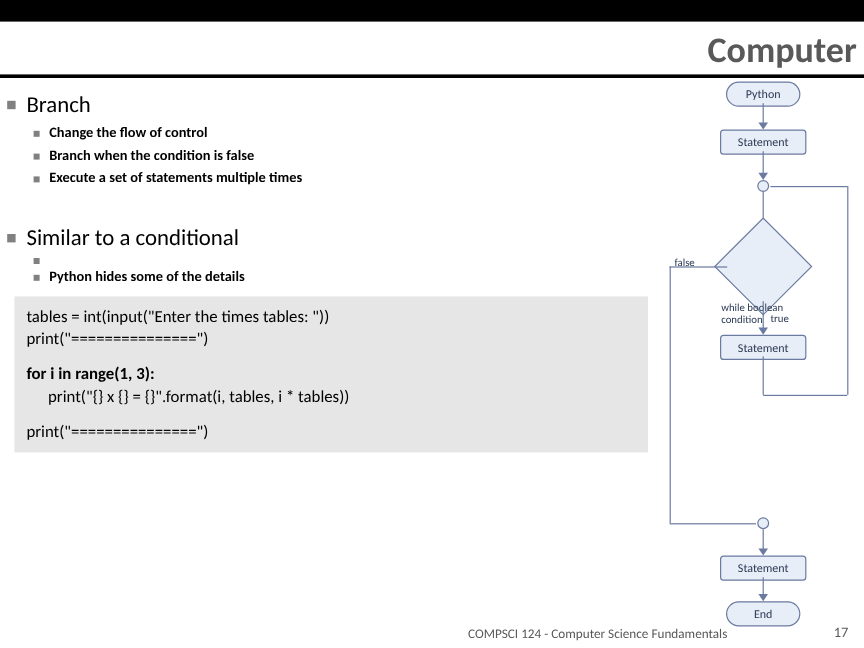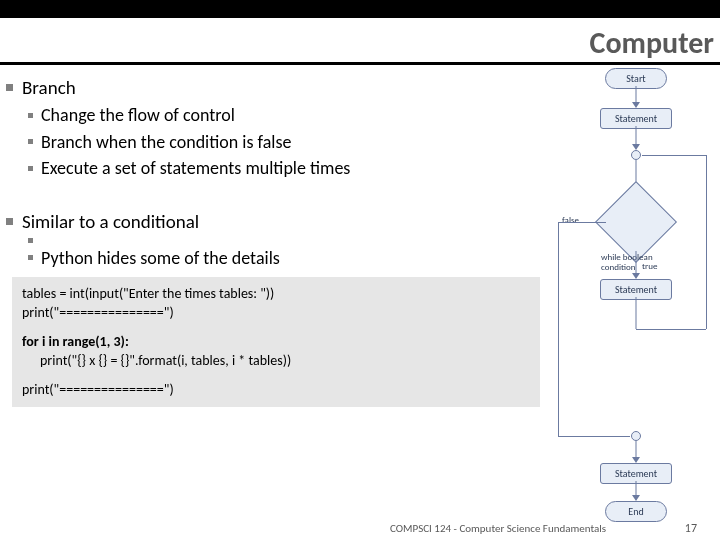--- a/index.html
+++ b/index.html
@@ -2,29 +2,29 @@
 <html><head>
 <meta charset="utf-8">
 <style>
   * { margin: 0; padding: 0; box-sizing: border-box; }
   body { width: 720px; height: 540px; background: #fff; font-family: Calibri, Arial, sans-serif; position: relative; overflow: hidden; }
   .top-black { position: absolute; top: 0; left: 0; right: 0; height: 18px; background: #000; }
   .title { position: absolute; top: 24px; right: 6px; font-size: 30px; font-weight: 700; color: #595959; }
   .title-rule { position: absolute; top: 62px; left: 0; right: 0; height: 3px; background: #000; }
   .content { position: absolute; top: 72px; left: 6px; width: 540px; color: #000; }
   .h1 { font-size: 19px; font-weight: 400; margin: 4px 0 5px 0; display: flex; align-items: center; }
-  .h2 { font-size: 18px; font-weight: 400; margin: 4px 0 4px 22px; display: flex; align-items: center; line-height: 1.25; }
+  .h2 { font-size: 12px; font-weight: 700; margin: 4px 0 4px 22px; display: flex; align-items: center; line-height: 1.25; }
   .bullet-sq { display: inline-block; width: 7px; height: 7px; background: #808080; margin-right: 9px; flex-shrink: 0; }
   .bullet-sm { display: inline-block; width: 5px; height: 5px; background: #808080; margin-right: 8px; flex-shrink: 0; }
   .spacer { height: 22px; }
   .codebox { margin: 8px 6px 0 6px; background: #e6e6e6; padding: 8px 10px; font-size: 14px; font-family: Calibri, Arial, sans-serif; color: #000; width: 528px; line-height: 1.35; }
   .codebox .bold { font-weight: 700; }
   .codebox .indent { padding-left: 18px; }
   .footer-course { position: absolute; bottom: 5px; left: 390px; font-size: 11px; color: #595959; }
-  .footer-page { position: absolute; bottom: 5px; right: 23px; font-size: 12px; color: #595959; }
+  .footer-page { position: absolute; bottom: 5px; right: 13px; font-size: 12px; color: #595959; }
   .flowchart { position: absolute; top: 68px; right: 4px; width: 160px; height: 448px; }
   .fc-box { position: absolute; border: 1px solid #6b7aa0; background: #e8eef7; border-radius: 3px; text-align: center; font-size: 10px; color: #2b3a55; padding: 3px 0; left: 50%; transform: translateX(-50%); width: 72px; }
   .fc-oval { border-radius: 12px; width: 62px; }
   .fc-diamond { position: absolute; left: 50%; transform: translateX(-50%) rotate(45deg); width: 58px; height: 58px; border: 1px solid #6b7aa0; background: #e8eef7; }
   .fc-diamond-text { position: absolute; left: 50%; transform: translateX(-50%); width: 70px; font-size: 9px; color: #2b3a55; line-height: 1.1; margin-top: 40px; }
   .fc-circle { position: absolute; left: 50%; transform: translateX(-50%); width: 10px; height: 10px; border: 1px solid #6b7aa0; background: #e8eef7; border-radius: 50%; }
   .fc-line { position: absolute; left: 50%; transform: translateX(-50%); width: 1px; background: #6b7aa0; }
   .fc-arrow-down { position: absolute; left: 50%; transform: translateX(-50%); width: 0; height: 0; border-left: 4px solid transparent; border-right: 4px solid transparent; border-top: 6px solid #6b7aa0; }
   .fc-label { position: absolute; font-size: 9px; color: #2b3a55; }
   .fc-hline { position: absolute; height: 1px; background: #6b7aa0; }
@@ -74,21 +74,21 @@
     <div>print("===============")</div>
     <div style="height:10px"></div>
     <div><span class="bold">for i in range(1, 3):</span></div>
     <div class="indent">print("{} x {} = {}".format(i, tables, i * tables))</div>
     <div style="height:10px"></div>
     <div>print("===============")</div>
   </div>
 </div>
 
 <div class="flowchart">
-  <div class="fc-box fc-oval" style="top:0">Start</div>
+  <div class="fc-box fc-oval" style="top:0">Python</div>
   <div class="fc-line" style="top:18px;height:18px"></div>
   <div class="fc-arrow-down" style="top:34px"></div>
   <div class="fc-box" style="top:40px">Statement</div>
   <div class="fc-line" style="top:58px;height:20px"></div>
   <div class="fc-arrow-down" style="top:76px"></div>
   <div class="fc-circle" style="top:82px"></div>
   <div class="fc-line" style="top:92px;height:28px"></div>
   <div class="fc-arrow-down" style="top:118px"></div>
   <div class="fc-diamond" style="top:125px"></div>
   <div class="fc-diamond-text" style="top:144px"><span>while boolean</span><br><span>condition</span></div>

